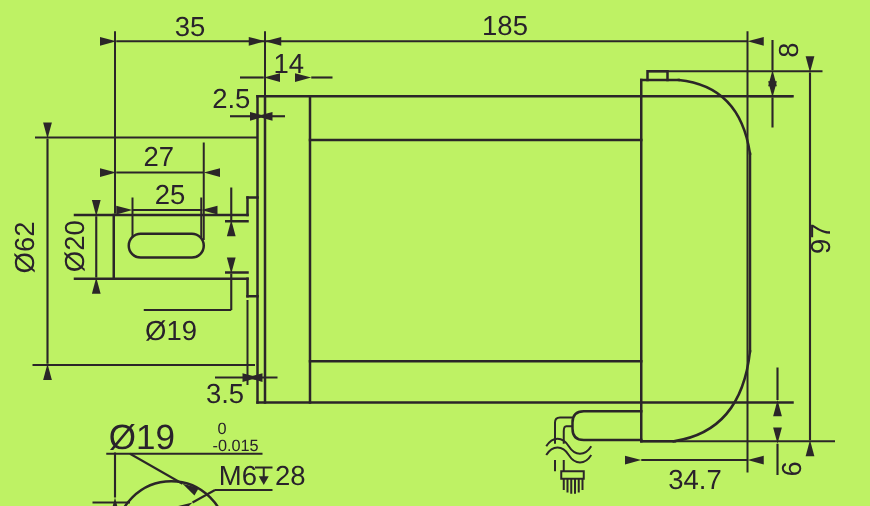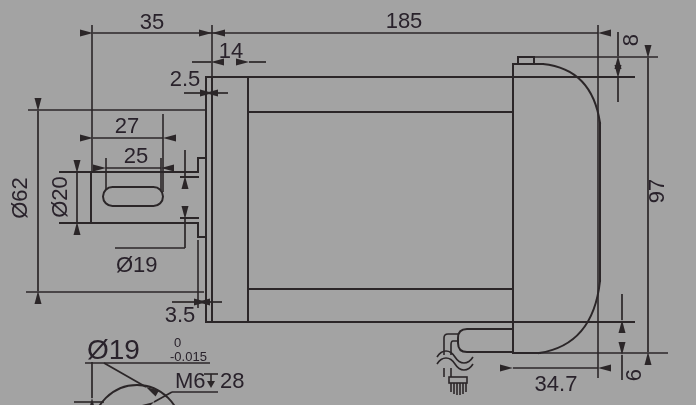--- a/index.html
+++ b/index.html
@@ -1,16 +1,16 @@
 <!DOCTYPE html>
 <html><head>
 <meta charset="utf-8">
 <style>
   html,body{margin:0;padding:0;background:#ffffff;}
-  .stage{width:696px;height:405px;position:relative;background:#a3a3a3;overflow:hidden;}
+  .stage{width:696px;height:405px;position:relative;background:#bef264;overflow:hidden;}
   svg{display:block;}
   text{font-family:"Liberation Sans","DejaVu Sans",sans-serif;fill:#29222b;}
   .ol{stroke:#2b2628;stroke-width:2;fill:none;stroke-linecap:square;}
   .dl{stroke:#2b2628;stroke-width:1.7;fill:none;stroke-linecap:butt;}
   .xl{stroke:#2b2628;stroke-width:1.6;fill:none;stroke-linecap:butt;}
   .dim{font-size:22px;}
   .big{font-size:28px;}
   .tol{font-size:13px;}
 </style>
 </head>

